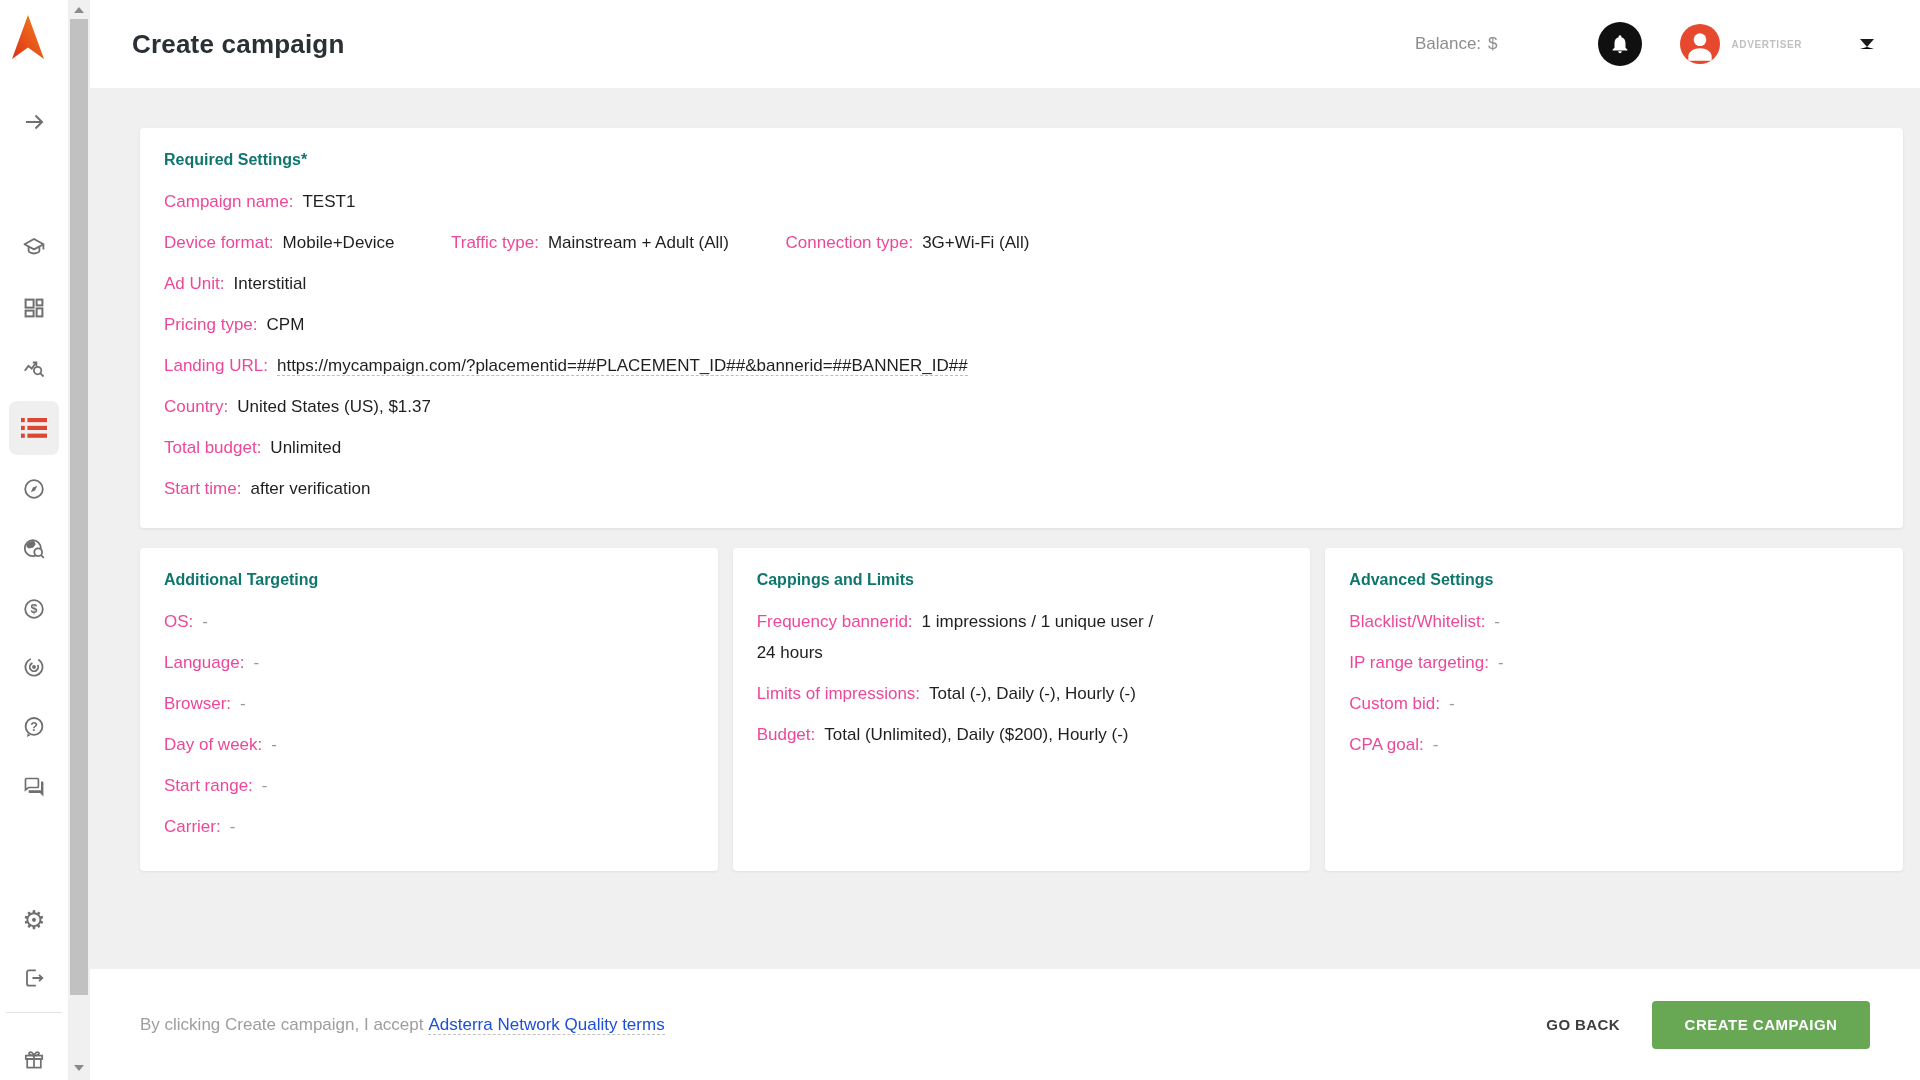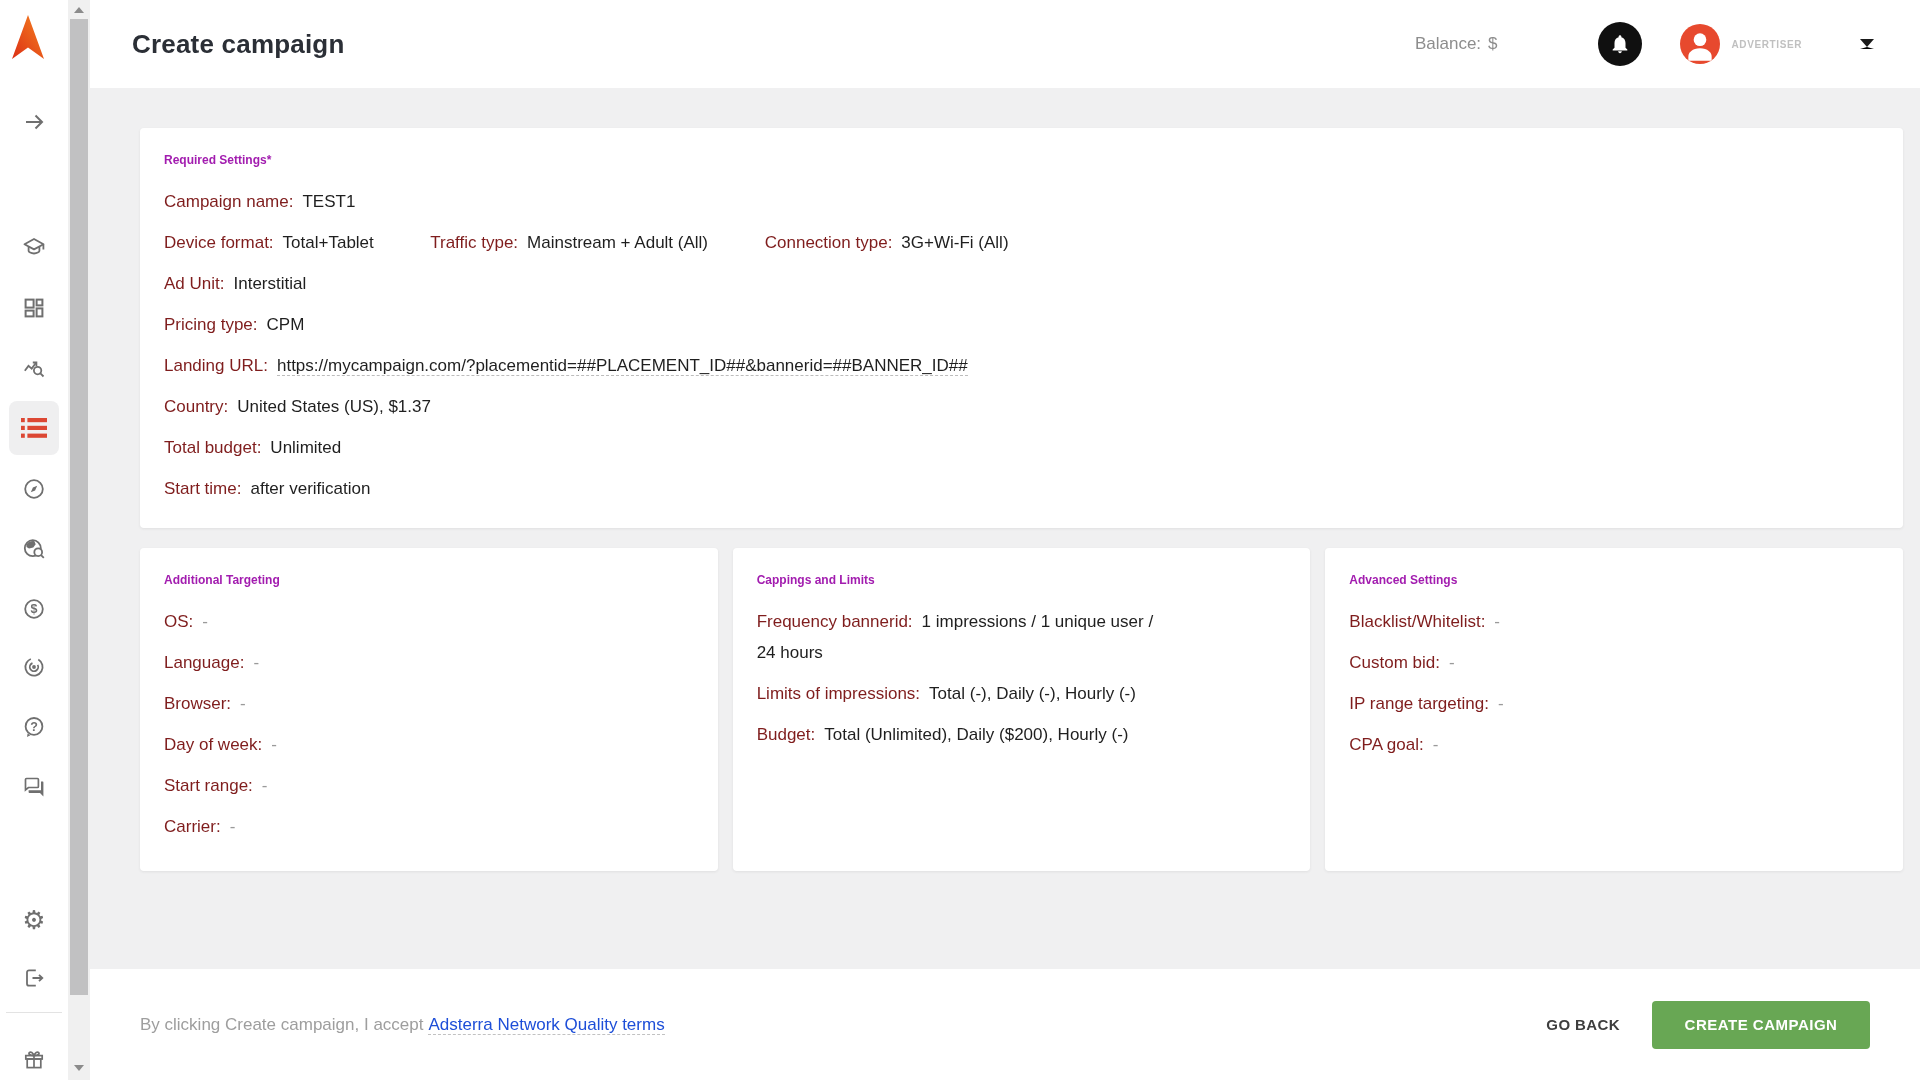--- a/index.html
+++ b/index.html
@@ -41,24 +41,24 @@
   .avatar { width:40px; height:40px; border-radius:50%; background:#e7492e; overflow:hidden;
         margin-right:12px; cursor:pointer; flex:0 0 40px; }
   .role { font-size:10px; font-weight:700; color:#c0c0c0; letter-spacing:.6px; margin-right:58px; }
   .caret { width:0; height:0; border-left:7px solid transparent; border-right:7px solid transparent;
         border-top:8px solid #1a1a1a; background:none; cursor:pointer; }
 
   
   .content { flex:1; padding:40px 17px 0 50px; overflow:hidden; }
   .card { background:#fff; border-radius:4px; box-shadow:0 1px 3px rgba(40,40,40,.08);
         padding:18px 24px 24px; }
-  .card h2 { font-size:12px; font-weight:700; color:#a21caf; line-height:24px; padding-top:2px; }
+  .card h2 { font-size:16px; font-weight:700; color:#0f766e; line-height:24px; padding-top:2px; }
   .crow { margin-top:10px; line-height:31px; font-size:17px; }
   .crow:first-of-type { margin-top:14px; }
-  .lbl { color:#7f1d1d; margin-right:9px;text-align:center; }
+  .lbl { color:#ec4899; margin-right:9px;text-align:center; }
   .val { color:#1f1f1f; }
   .val-muted { color:#9a9a9a; }
   .pair { margin-right:52px; }
   .link-dashed { color:#1f1f1f; text-decoration:none; border-bottom:1px dashed #bdbdbd; cursor:pointer; }
   .cards-row { display:grid; grid-template-columns:1fr 1fr 1fr; gap:15px; margin-top:20px; }
   .cards-row .card { min-height:323px; }
   .wrap-tight { max-width:410px; }
 
   
   footer { flex:0 0 111px; background:#fff; display:flex; align-items:center; padding:0 50px; }
@@ -230,21 +230,21 @@
     </header>
 
     <div class="content">
 
       <section class="card">
         <h2>Required Settings*</h2>
         <div class="crow">
           <span class="lbl">Campaign name:</span><span class="val">TEST1</span>
         </div>
         <div class="crow">
-          <span class="pair"><span class="lbl">Device format:</span><span class="val">Total+Tablet</span></span>
+          <span class="pair"><span class="lbl">Device format:</span><span class="val">Mobile+Device</span></span>
           <span class="pair"><span class="lbl">Traffic type:</span><span class="val">Mainstream + Adult (All)</span></span>
           <span class="pair"><span class="lbl">Connection type:</span><span class="val">3G+Wi-Fi (All)</span></span>
         </div>
         <div class="crow">
           <span class="lbl">Ad Unit:</span><span class="val">Interstitial</span>
         </div>
         <div class="crow">
           <span class="lbl">Pricing type:</span><span class="val">CPM</span>
         </div>
         <div class="crow">
@@ -276,22 +276,22 @@
         <section class="card">
           <h2>Cappings and Limits</h2>
           <div class="crow wrap-tight"><span class="lbl">Frequency bannerid:</span><span class="val">1 impressions / 1 unique user / 24 hours</span></div>
           <div class="crow"><span class="lbl">Limits of impressions:</span><span class="val">Total (-), Daily (-), Hourly (-)</span></div>
           <div class="crow"><span class="lbl">Budget:</span><span class="val">Total (Unlimited), Daily ($200), Hourly (-)</span></div>
         </section>
 
         <section class="card">
           <h2>Advanced Settings</h2>
           <div class="crow"><span class="lbl">Blacklist/Whitelist:</span><span class="val-muted">-</span></div>
+          <div class="crow"><span class="lbl">IP range targeting:</span><span class="val-muted">-</span></div>
           <div class="crow"><span class="lbl">Custom bid:</span><span class="val-muted">-</span></div>
-          <div class="crow"><span class="lbl">IP range targeting:</span><span class="val-muted">-</span></div>
           <div class="crow"><span class="lbl">CPA goal:</span><span class="val-muted">-</span></div>
         </section>
 
       </div>
     </div>
 
     <footer>
       <p class="terms"><span>By clicking Create campaign, I accept</span><a>Adsterra Network Quality terms</a></p>
       <div class="actions">
         <button class="btn-ghost">GO BACK</button>

